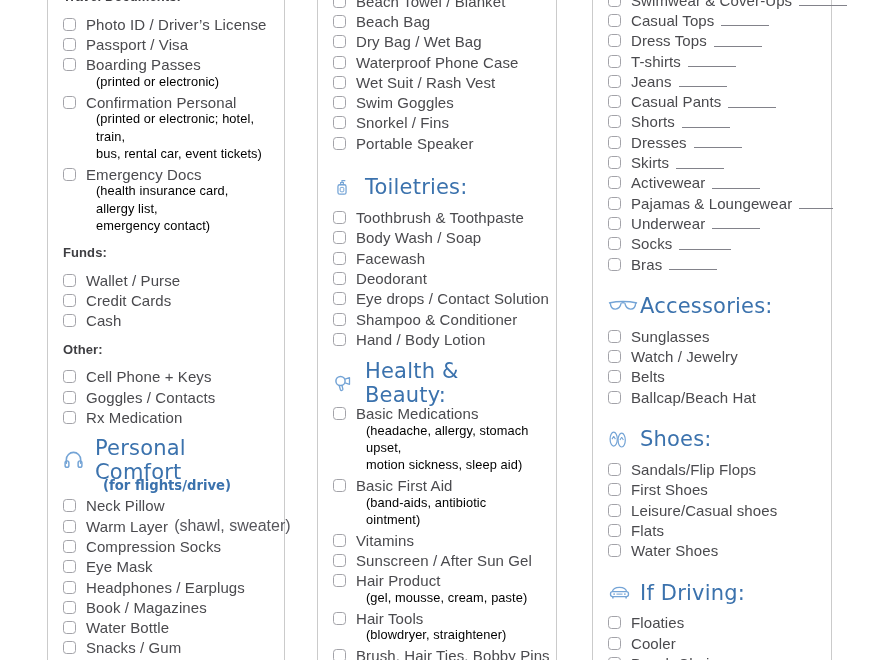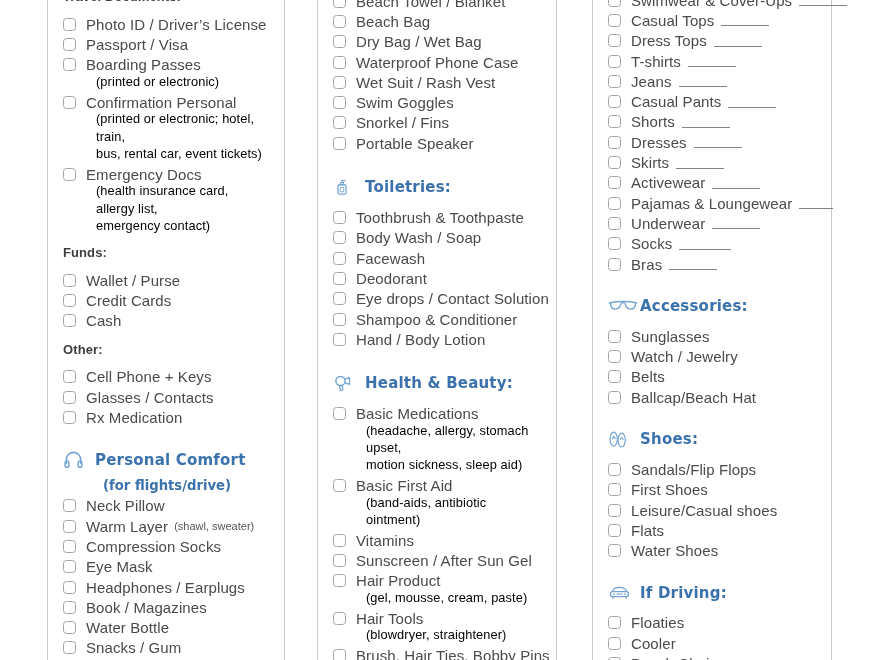--- a/index.html
+++ b/index.html
@@ -25,38 +25,38 @@
     font-size:13px;font-weight:bold;color:#3e3e42;
     line-height:20px;margin:9px 0 7px 0;letter-spacing:.1px;
   }
   .icon-header{
     display:flex;align-items:center;height:24px;margin:20px 0 8px 0;
   }
   #col1 .icon-header{margin-top:22px;}
   .ih-icon{width:32px;display:flex;align-items:center;flex-shrink:0;}
   .ih-text{
     font-family:"DejaVu Sans", sans-serif;
-    font-size:15px;font-weight:bold;color:#3b72ad;letter-spacing:.2px;
+    font-size:21px;font-weight:normal;color:#3b72ad;letter-spacing:.2px;
   }
   .ih-subtitle{
     font-family:"DejaVu Sans", sans-serif;
     font-size:13.2px;font-weight:bold;color:#3b72ad;
     margin:-2px 0 0 40px;height:18px;line-height:16px;
   }
   .items{margin:0;}
   .item{
     display:flex;align-items:center;height:20.3px;
     font-size:15px;color:#4a4a4e;white-space:nowrap;
   }
   .cbx{
     width:13px;height:13px;border:1.5px solid #a3a3a9;border-radius:3.5px;
     box-sizing:border-box;flex-shrink:0;margin-right:10px;background:#fff;
   }
   .lbl{letter-spacing:.1px;}
-  .inote{font-size:11px;color:#56565c;margin-left:6px;}
+  .inote{font-size:16px;color:#56565c;margin-left:6px;}
   .note{
     font-size:12.8px;color:#000000;line-height:17.2px;
     margin:-2px 0 2px 33px;letter-spacing:.1px;
   }
   .blank{
     display:inline-block;width:48px;height:11px;
     border-bottom:1.5px solid #82828a;margin-left:7px;flex-shrink:0;
   }
 </style>
 </head>
@@ -108,21 +108,21 @@
         </div>
       </div>
       <div class="plain-header">Other:</div>
       <div class="items">
         <div class="item">
           <span class="cbx"></span>
           <span class="lbl">Cell Phone + Keys</span>
         </div>
         <div class="item">
           <span class="cbx"></span>
-          <span class="lbl">Glasses / Contacts</span>
+          <span class="lbl">Goggles / Contacts</span>
         </div>
         <div class="item">
           <span class="cbx"></span>
           <span class="lbl">Rx Medication</span>
         </div>
       </div>
       <div class="icon-header">
         <span class="ih-icon">
           <svg viewBox="0 0 20 20" width="21" height="21">
             <path d="M3.2 13.5 V10 a6.8 6.8 0 0 1 13.6 0 v3.5" fill="none" stroke="#74a4d6" stroke-width="1.5" stroke-linecap="round"></path>

